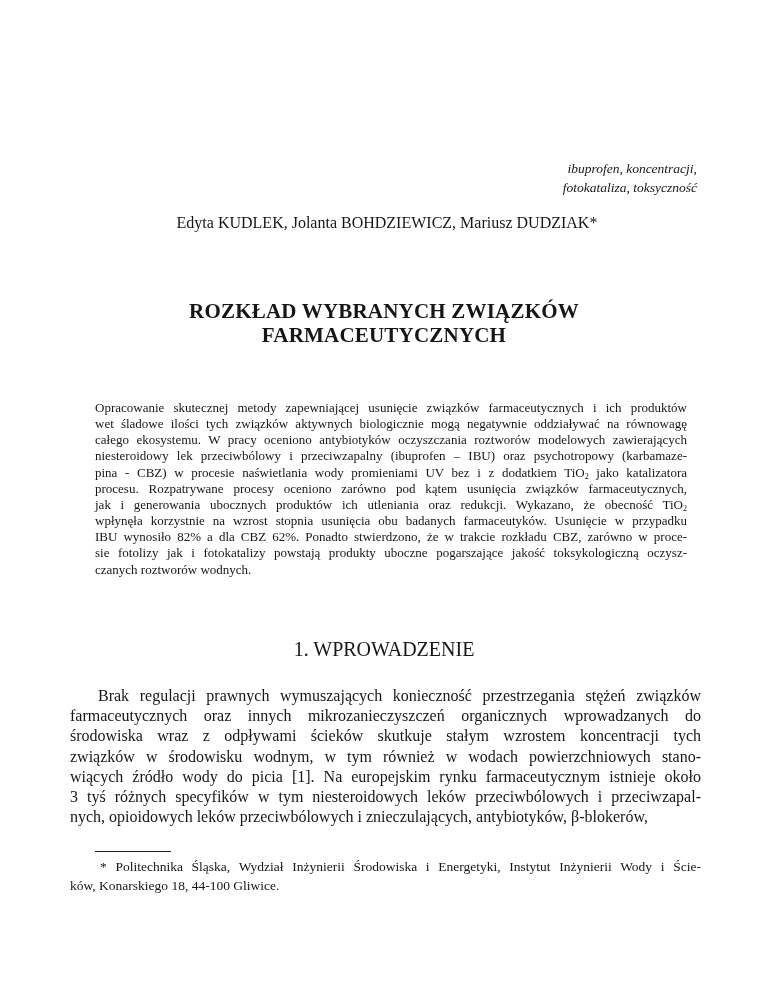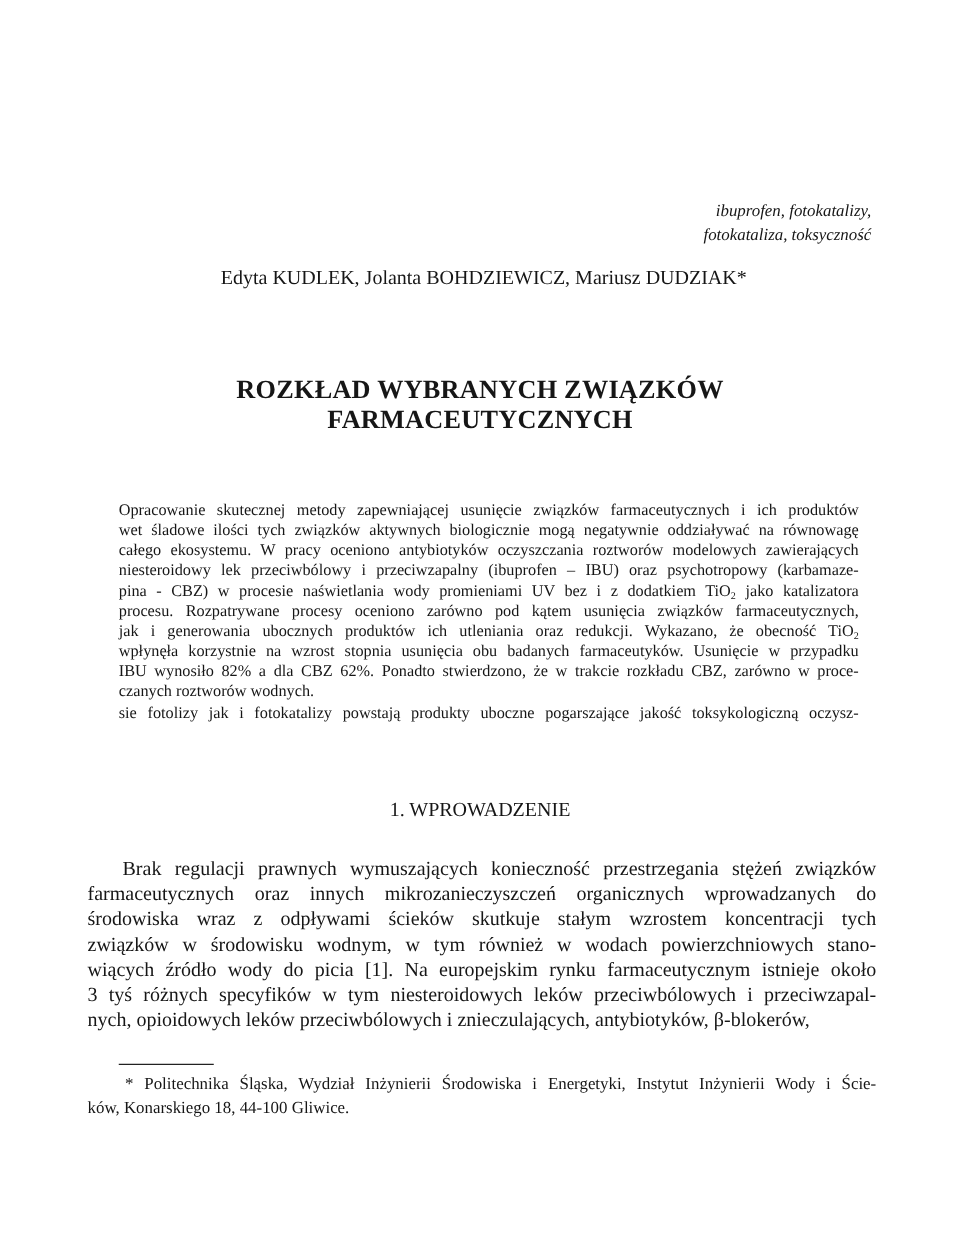--- a/index.html
+++ b/index.html
@@ -73,21 +73,21 @@
     font-size: 13px;
     line-height: 16.15px;
   }
 
   .section-heading {
     position: absolute;
     left: 0;
     top: 639px;
     width: 768px;
     text-align: center;
-    font-size: 16px;
+    font-size: 20px;
     line-height: 20px;
   }
 
   .body-par {
     position: absolute;
     left: 70px;
     top: 686px;
     width: 631px;
     font-size: 16px;
     line-height: 20.2px;
@@ -123,43 +123,43 @@
     position: relative;
     top: 0.24em;
   }
 </style>
 </head>
 <body>
 
 <div class="page">
 
   <div class="keywords">
-      <div class="ln">ibuprofen, fotokatalizy,</div>
+      <div class="ln">ibuprofen, koncentracji,</div>
       <div class="ln ln-last">fotokataliza, toksyczność</div>
     </div>
 
   <div class="authors">Edyta KUDLEK, Jolanta BOHDZIEWICZ, Mariusz DUDZIAK*</div>
 
   <div class="title">
     <div>ROZKŁAD WYBRANYCH ZWIĄZKÓW</div>
     <div>FARMACEUTYCZNYCH</div>
   </div>
 
   <div class="abstract">
       <div class="ln">Opracowanie skutecznej metody zapewniającej usunięcie związków farmaceutycznych i ich produktów</div>
       <div class="ln">wet śladowe ilości tych związków aktywnych biologicznie mogą negatywnie oddziaływać na równowagę</div>
       <div class="ln">całego ekosystemu. W pracy oceniono antybiotyków oczyszczania roztworów modelowych zawierających</div>
       <div class="ln">niesteroidowy lek przeciwbólowy i przeciwzapalny (ibuprofen – IBU) oraz psychotropowy (karbamaze-</div>
       <div class="ln">pina - CBZ) w procesie naświetlania wody promieniami UV bez i z dodatkiem TiO<span class="subscript">2</span> jako katalizatora</div>
       <div class="ln">procesu. Rozpatrywane procesy oceniono zarówno pod kątem usunięcia związków farmaceutycznych,</div>
       <div class="ln">jak i generowania ubocznych produktów ich utleniania oraz redukcji. Wykazano, że obecność TiO<span class="subscript">2</span></div>
       <div class="ln">wpłynęła korzystnie na wzrost stopnia usunięcia obu badanych farmaceutyków. Usunięcie w przypadku</div>
       <div class="ln">IBU wynosiło 82% a dla CBZ 62%. Ponadto stwierdzono, że w trakcie rozkładu CBZ, zarówno w proce-</div>
+      <div class="ln">sie fotolizy jak i fotokatalizy powstają produkty uboczne pogarszające jakość toksykologiczną oczysz-</div>
       <div class="ln ln-last">czanych roztworów wodnych.</div>
-      <div class="ln">sie fotolizy jak i fotokatalizy powstają produkty uboczne pogarszające jakość toksykologiczną oczysz-</div>
     </div>
 
   <div class="section-heading">1. WPROWADZENIE</div>
 
   <div class="body-par">
       <div class="ln">Brak regulacji prawnych wymuszających konieczność przestrzegania stężeń związków</div>
       <div class="ln">farmaceutycznych oraz innych mikrozanieczyszczeń organicznych wprowadzanych do</div>
       <div class="ln">środowiska wraz z odpływami ścieków skutkuje stałym wzrostem koncentracji tych</div>
       <div class="ln">związków w środowisku wodnym, w tym również w wodach powierzchniowych stano-</div>
       <div class="ln">wiących źródło wody do picia [1]. Na europejskim rynku farmaceutycznym istnieje około</div>

